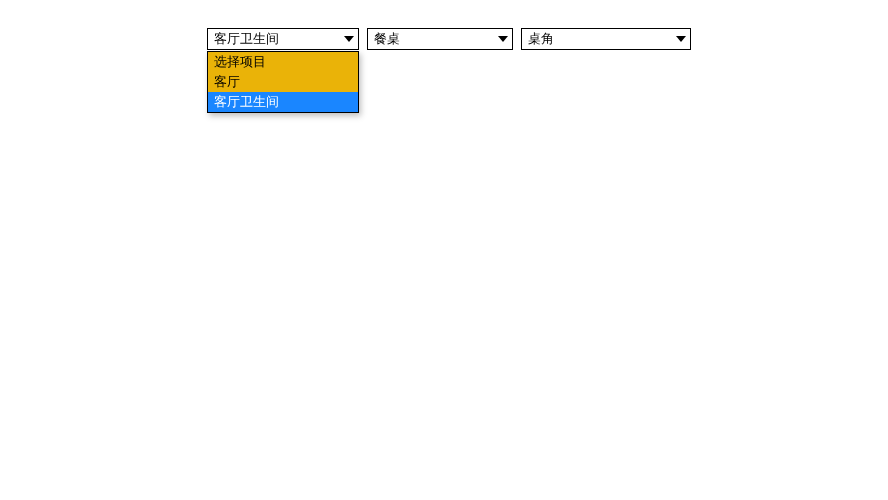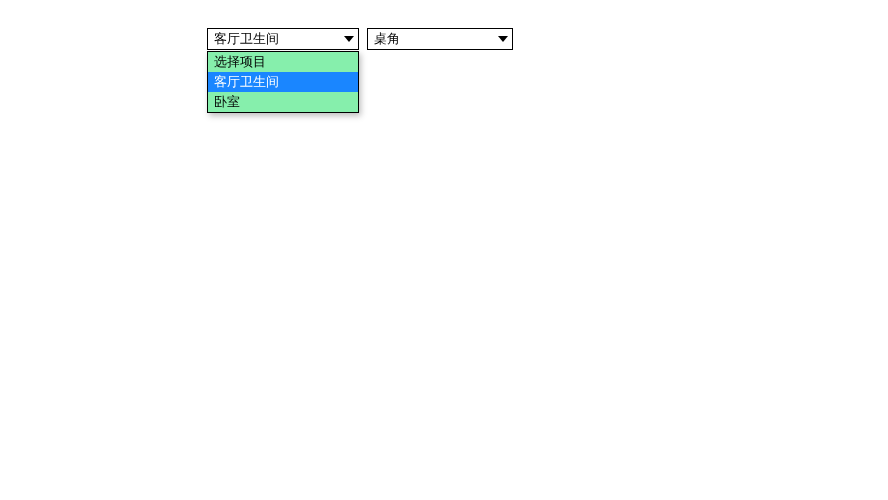--- a/index.html
+++ b/index.html
@@ -41,30 +41,30 @@
     position: absolute;
     right: 4px;
     top: 50%;
     transform: translateY(-50%);
     pointer-events: none;
   }
   .select .caret svg { display: block; }
 
   .select.s1 { width: 152px; }
   .select.s2 { width: 146px; }
-  .select.s3 { width: 146px; }
+  .select.s3 { width: 170px; }
 
   .dropdown {
     position: absolute;
     top: 51px;
     left: 207px;
     width: 152px;
     border: 1px solid #000;
     border-top: 1px solid #000;
-    background: #86efac;
+    background: #eab308;
     box-sizing: border-box;
     box-shadow: 2px 3px 6px rgba(0,0,0,0.25);
   }
   .dropdown .opt {
     padding: 1px 6px;
     font-size: 13px;
     line-height: 18px;
     white-space: nowrap;
     cursor: default;
   }
@@ -80,29 +80,37 @@
 
   <div class="select s1">
     <span class="label">客厅卫生间</span>
     <span class="caret">
       <svg width="10" height="6" viewBox="0 0 10 6">
           <path d="M0 0 L10 0 L5 6 Z" fill="#000"></path>
         </svg>
     </span>
   </div>
 
+  <div class="select s2">
+    <span class="label">餐桌</span>
+    <span class="caret">
+      <svg width="10" height="6" viewBox="0 0 10 6">
+          <path d="M0 0 L10 0 L5 6 Z" fill="#000"></path>
+        </svg>
+    </span>
+  </div>
 
   <div class="select s3">
     <span class="label">桌角</span>
     <span class="caret">
       <svg width="10" height="6" viewBox="0 0 10 6">
           <path d="M0 0 L10 0 L5 6 Z" fill="#000"></path>
         </svg>
     </span>
   </div>
 
 </div>
 
 <div class="dropdown" id="room-dropdown">
     <div class="opt">选择项目</div>
+    <div class="opt">客厅</div>
     <div class="opt selected">客厅卫生间</div>
-    <div class="opt">卧室</div>
   </div>
 
 </body></html>

